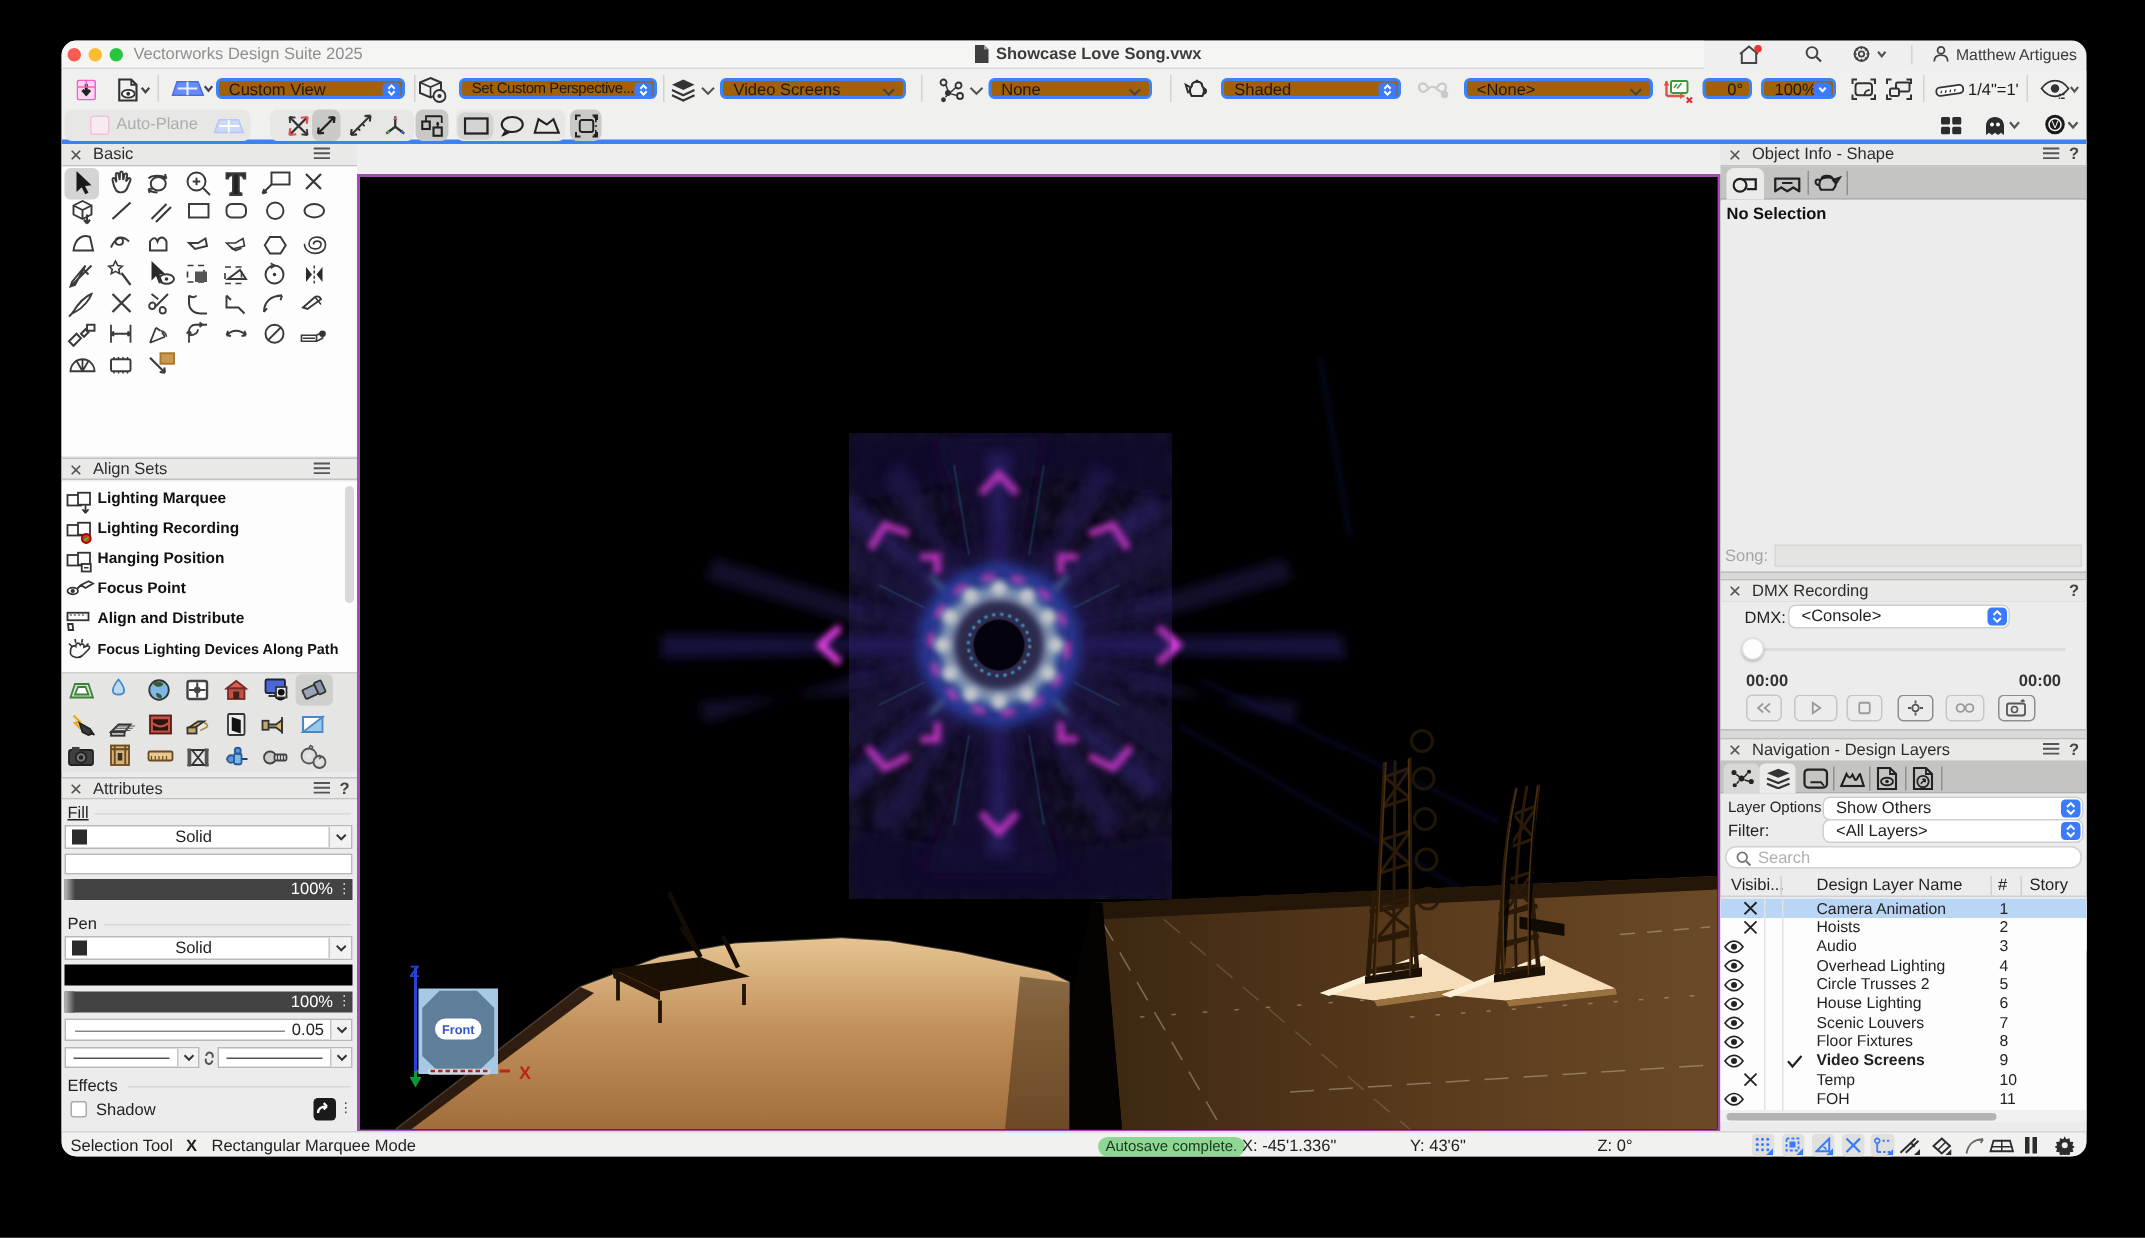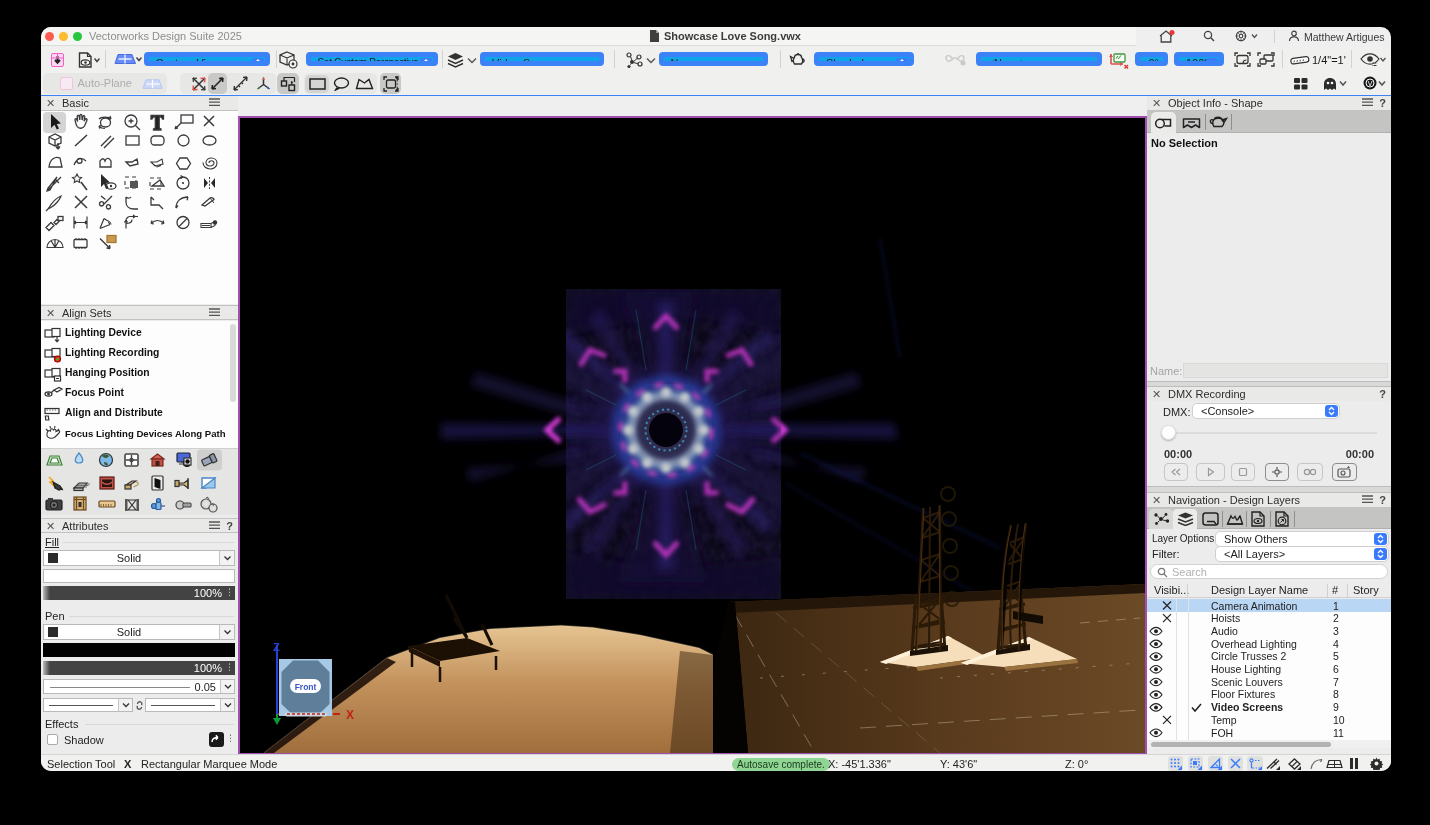--- a/index.html
+++ b/index.html
@@ -10,22 +10,22 @@
 .abs { position:absolute; }
 
 #titlebar { position:absolute; left:0; top:0; width:1095px; height:19px;
   background:#f5f5f4; border-bottom:1px solid #dcdcdc; }
 .tl { position:absolute; top:5px; width:9px; height:9px; border-radius:50%; }
 #titlebar .t { position:absolute; top:3px; font-size:11px; color:#8e8e8e; white-space:nowrap; }
 #titlebar .tc { position:absolute; top:3px; font-size:11px; font-weight:bold; color:#3c3c3c; }
 
 #tb1 { position:absolute; left:0; top:20px; width:1350px; height:25px; background:#f0f0ef; }
 #tb2 { position:absolute; left:0; top:45px; width:1350px; height:24px; background:#f0f0ef;
-  border-bottom:1px solid #3b82f6; }
-.dd { position:absolute; height:14px; white-space:nowrap; overflow:hidden; background:#0ea5e9; border:5px solid #3b82f6;
+  border-bottom:3px solid #3b82f6; }
+.dd { position:absolute; height:14px; white-space:nowrap; overflow:hidden; background:#a16207; border:2px solid #3b82f6;
   border-radius:4px; font-size:11px; color:#1a1a1a; line-height:12px; padding-left:7px; }
 .dd .bst { position:absolute; right:1px; top:1px; width:12px; height:10px;
   background:#3a7bfd; border-radius:3px; }
 .dd .chv { position:absolute; right:5px; top:3px; color:#444; font-size:9px; }
 .vsep { position:absolute; top:3px; width:1px; height:18px; background:#d2d2d2; }
 .icn { position:absolute; }
 .tbtn { position:absolute; border-radius:5px; }
 .graybg { background:#c9c9c8; }
 .litbg { background:#e7e7e6; }
 
@@ -144,21 +144,21 @@
     <div class="dd" style="left:617.5px; top:5px; width:109px;">None<svg class="chv" style="top:3.5px;" width="9" height="7" viewBox="0 0 9 7">
           <path d="M1 1.5l3.5 3.5L8 1.5" fill="none" stroke="#444" stroke-width="1.3"></path>
         </svg></div>
     <div class="vsep" style="left:739px;"></div>
     <svg class="icn" style="left:747px; top:5px;" width="20" height="16" viewBox="0 0 20 16">
         <path d="M6.5 5.5 C6.5 3.5 8 2.5 10 2.5 C12 2.5 13.5 3.5 13.5 5.5 C15 6.5 15.2 10 13.5 12 L6.5 12 C4.8 10 5 6.5 6.5 5.5 Z" fill="none" stroke="#2c2c2c" stroke-width="1.4"></path>
         <path d="M6.2 6.5 L2.5 4.5 L4 9.5 L5.7 8.5" fill="none" stroke="#2c2c2c" stroke-width="1.3"></path>
         <path d="M13.8 7 C16.8 7 16.8 10.5 13.9 10.5" fill="none" stroke="#2c2c2c" stroke-width="1.3"></path>
         <circle cx="10" cy="2" r="1" fill="#2c2c2c"></circle>
       </svg>
-    <div class="dd" style="left:772.9px; top:5px; width:100px;">Shaded<div class="bst"><svg width="12" height="10" viewBox="0 0 14 12">
+    <div class="dd" style="left:772.9px; top:5px; width:120px;">Shaded<div class="bst"><svg width="12" height="10" viewBox="0 0 14 12">
             <path d="M4.5 5 L7 2.3 L9.5 5 M4.5 7 L7 9.7 L9.5 7" fill="none" stroke="#fff" stroke-width="1.6"></path>
           </svg></div></div>
     <svg class="icn" style="left:903px; top:6px;" width="24" height="13" viewBox="0 0 24 13">
         <path d="M2 5 C2 2 6 2 7 4 L8.5 6 C9.5 4.5 12.5 4.5 13.5 6 L15 4 C16 2 20 2 20 5 C20 8 17 9 15.5 7.5 L13.8 6.2 M8.2 6.2 L6.5 7.5 C5 9 2 8 2 5" fill="none" stroke="#c9c9c9" stroke-width="1.4"></path>
         <circle cx="19" cy="10" r="2.5" fill="#c9c9c9"></circle>
       </svg>
     <div class="dd" style="left:934.5px; top:5px; width:126px;">&lt;None&gt;<svg class="chv" style="top:3.5px;" width="9" height="7" viewBox="0 0 9 7">
           <path d="M1 1.5l3.5 3.5L8 1.5" fill="none" stroke="#444" stroke-width="1.3"></path>
         </svg></div>
     <svg class="icn" style="left:1068px; top:5px;" width="22" height="17" viewBox="0 0 22 17">
@@ -386,21 +386,21 @@
             <path d="M12 52.5 h3" stroke-width="1"></path>
         <ellipse cx="4.5" cy="68" rx="3.5" ry="2.2"></ellipse>
             <path d="M10 64 l5-2.5 3 1.5 -5 3 Z M7.5 66.5 l2.5-2.5"></path>
             <circle cx="4.5" cy="68" r="0.8" fill="#333"></circle>
         <rect x="1" y="82.5" width="14" height="5"></rect>
             <path d="M2.5 84 h11" stroke-dasharray="1.5 1.2" stroke-width="0.8"></path>
             <path d="M2 90 l3 0 1 4 -3 0 Z M8 90 l3 0 1 4 -3 0 Z M14 90 l3 0 1 4 -3 0 Z" transform="skewX(-8)"></path>
         <path d="M3 108 c0-3 2-4 3.5-3 c0-2.5 2-3 3-1 c1-1.5 3-0.5 2.5 1.5 l2.5-1 c1.5 0 1.5 1.5 0.5 2.5 l-4 4 c-3 2.5-7 1-8-1 Z M2 103 l2 2 M6 100 l0.5 2.5 M11 100 l-0.5 2.5 M15 103 l-2 2" stroke-width="1.1"></path>
         </g>
       </svg>
-      <div class="abs" style="left:24px; top:6px; font-weight:bold;">Lighting Device</div>
+      <div class="abs" style="left:24px; top:6px; font-weight:bold;">Lighting Marquee</div>
       <div class="abs" style="left:24px; top:26px; font-weight:bold;">Lighting Recording</div>
       <div class="abs" style="left:24px; top:46px; font-weight:bold;">Hanging Position</div>
       <div class="abs" style="left:24px; top:66px; font-weight:bold;">Focus Point</div>
       <div class="abs" style="left:24px; top:86px; font-weight:bold;">Align and Distribute</div>
       <div class="abs" style="left:24px; top:107px; font-weight:bold; font-size:9.6px;">Focus Lighting Devices Along Path</div>
       <div class="abs" style="left:189px; top:3px; width:6px; height:78px; background:#d9d9d9; border-radius:3px;"></div>
     </div>
     <div class="abs" style="left:0; top:352px; width:197px; height:67px; background:#e5e5e4; border-top:1px solid #cfcfcf;">
       <svg width="197" height="67" viewBox="0 0 197 67">
         <rect x="156" y="0.5" width="25" height="21" rx="4" fill="#cfcfce"></rect>
@@ -798,21 +798,21 @@
         </svg>
       <div class="abs" style="left:58px; top:3px; width:1px; height:16px; background:#8f8f8f;"></div>
       <svg class="abs" style="left:62px; top:4px;" width="20" height="15" viewBox="0 0 20 15">
           <path d="M5.5 4 C5.5 1.5 12.5 1.5 12.5 4 M4 5 C2 4 1 5.5 1.5 7 C2 8.5 3.5 8.5 4.5 8 M5 4.5 C3.5 6.5 3.5 9.5 5 11.5 L13 11.5 C15.5 9 15.5 6 13.5 4.3 C11 2.8 7 3 5 4.5 Z M13 5 L17.5 3.5 L15 7.5 Z" fill="none" stroke="#222" stroke-width="1.4"></path>
           <circle cx="14.8" cy="5" r="0.8" fill="#222"></circle>
         </svg>
       <div class="abs" style="left:84px; top:3px; width:1px; height:16px; background:#8f8f8f;"></div>
     </div>
     <div class="abs" style="left:0; top:38px; width:244px; height:247px; background:#ececec;">
       <div class="abs" style="left:4px; top:3px; font-size:11px; font-weight:bold; color:#111;">No Selection</div>
-      <div class="abs" style="left:3px; top:231px; font-size:11px; color:#a5a5a5;">Name:</div>
+      <div class="abs" style="left:3px; top:231px; font-size:11px; color:#a5a5a5;">Song:</div>
       <div class="abs" style="left:36px; top:229px; width:205px; height:15px; background:#e4e4e3; border:1px solid #d8d8d8;"></div>
     </div>
     <div class="abs" style="left:0; top:285px; width:244px; height:6px; background:#d9d9d8; border-top:1px solid #bdbdbd; border-bottom:1px solid #bdbdbd;"></div>
     <div class="phead" style="position:absolute; top:291px; width:244px;">
         <span class="x">✕</span>
         <span class="nm">DMX Recording</span>
         <span class="qm">?</span>
       </div>
     <div class="abs" style="left:0; top:305px; width:244px; height:85px; background:#ececec; font-size:11px; color:#222;">
       <div class="abs" style="left:16px; top:5px;">DMX:</div>

